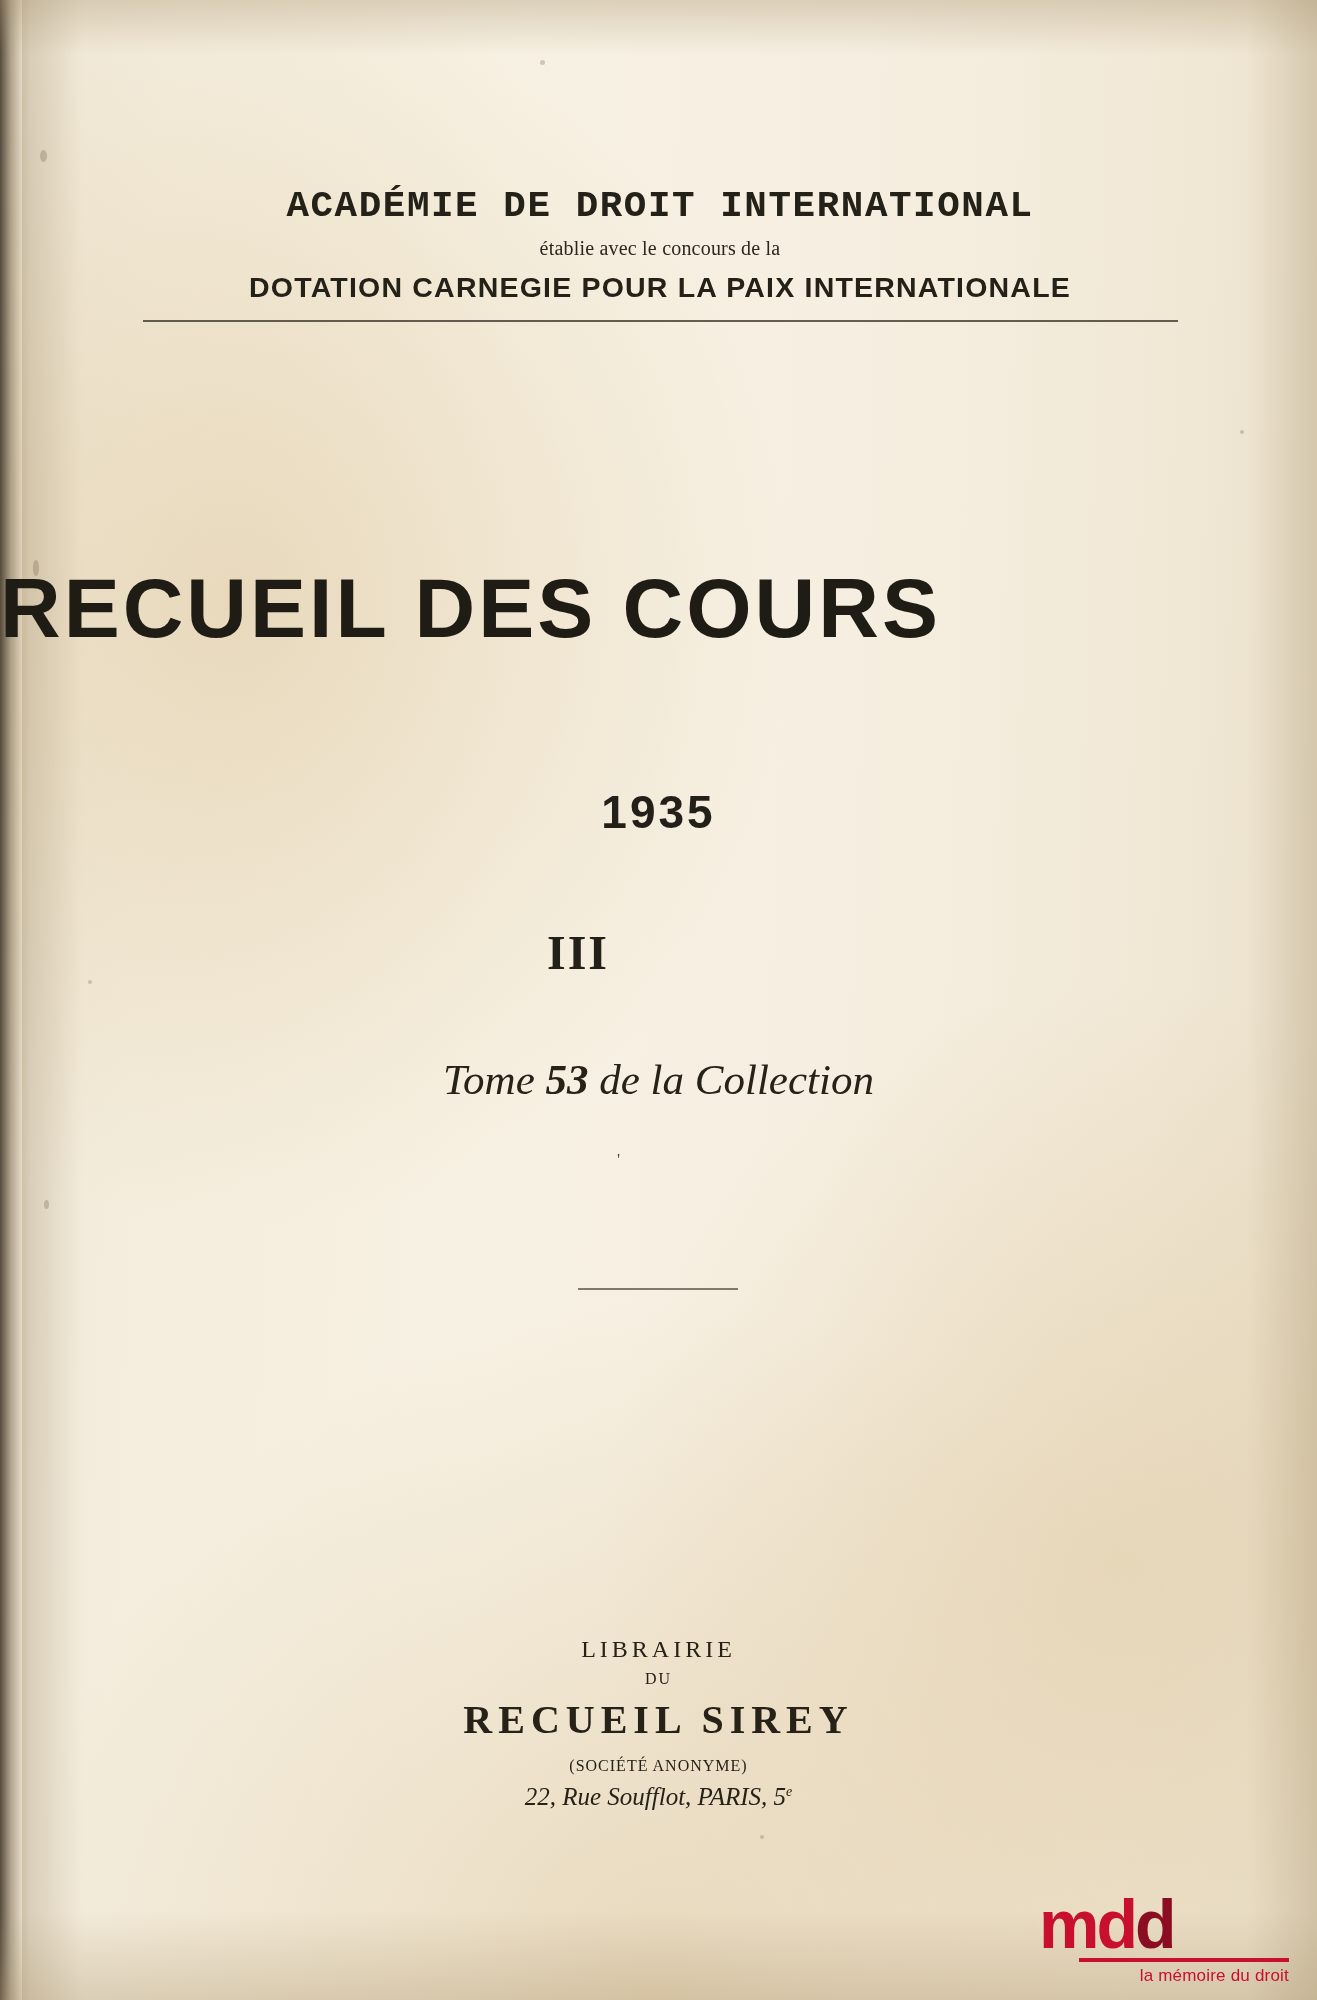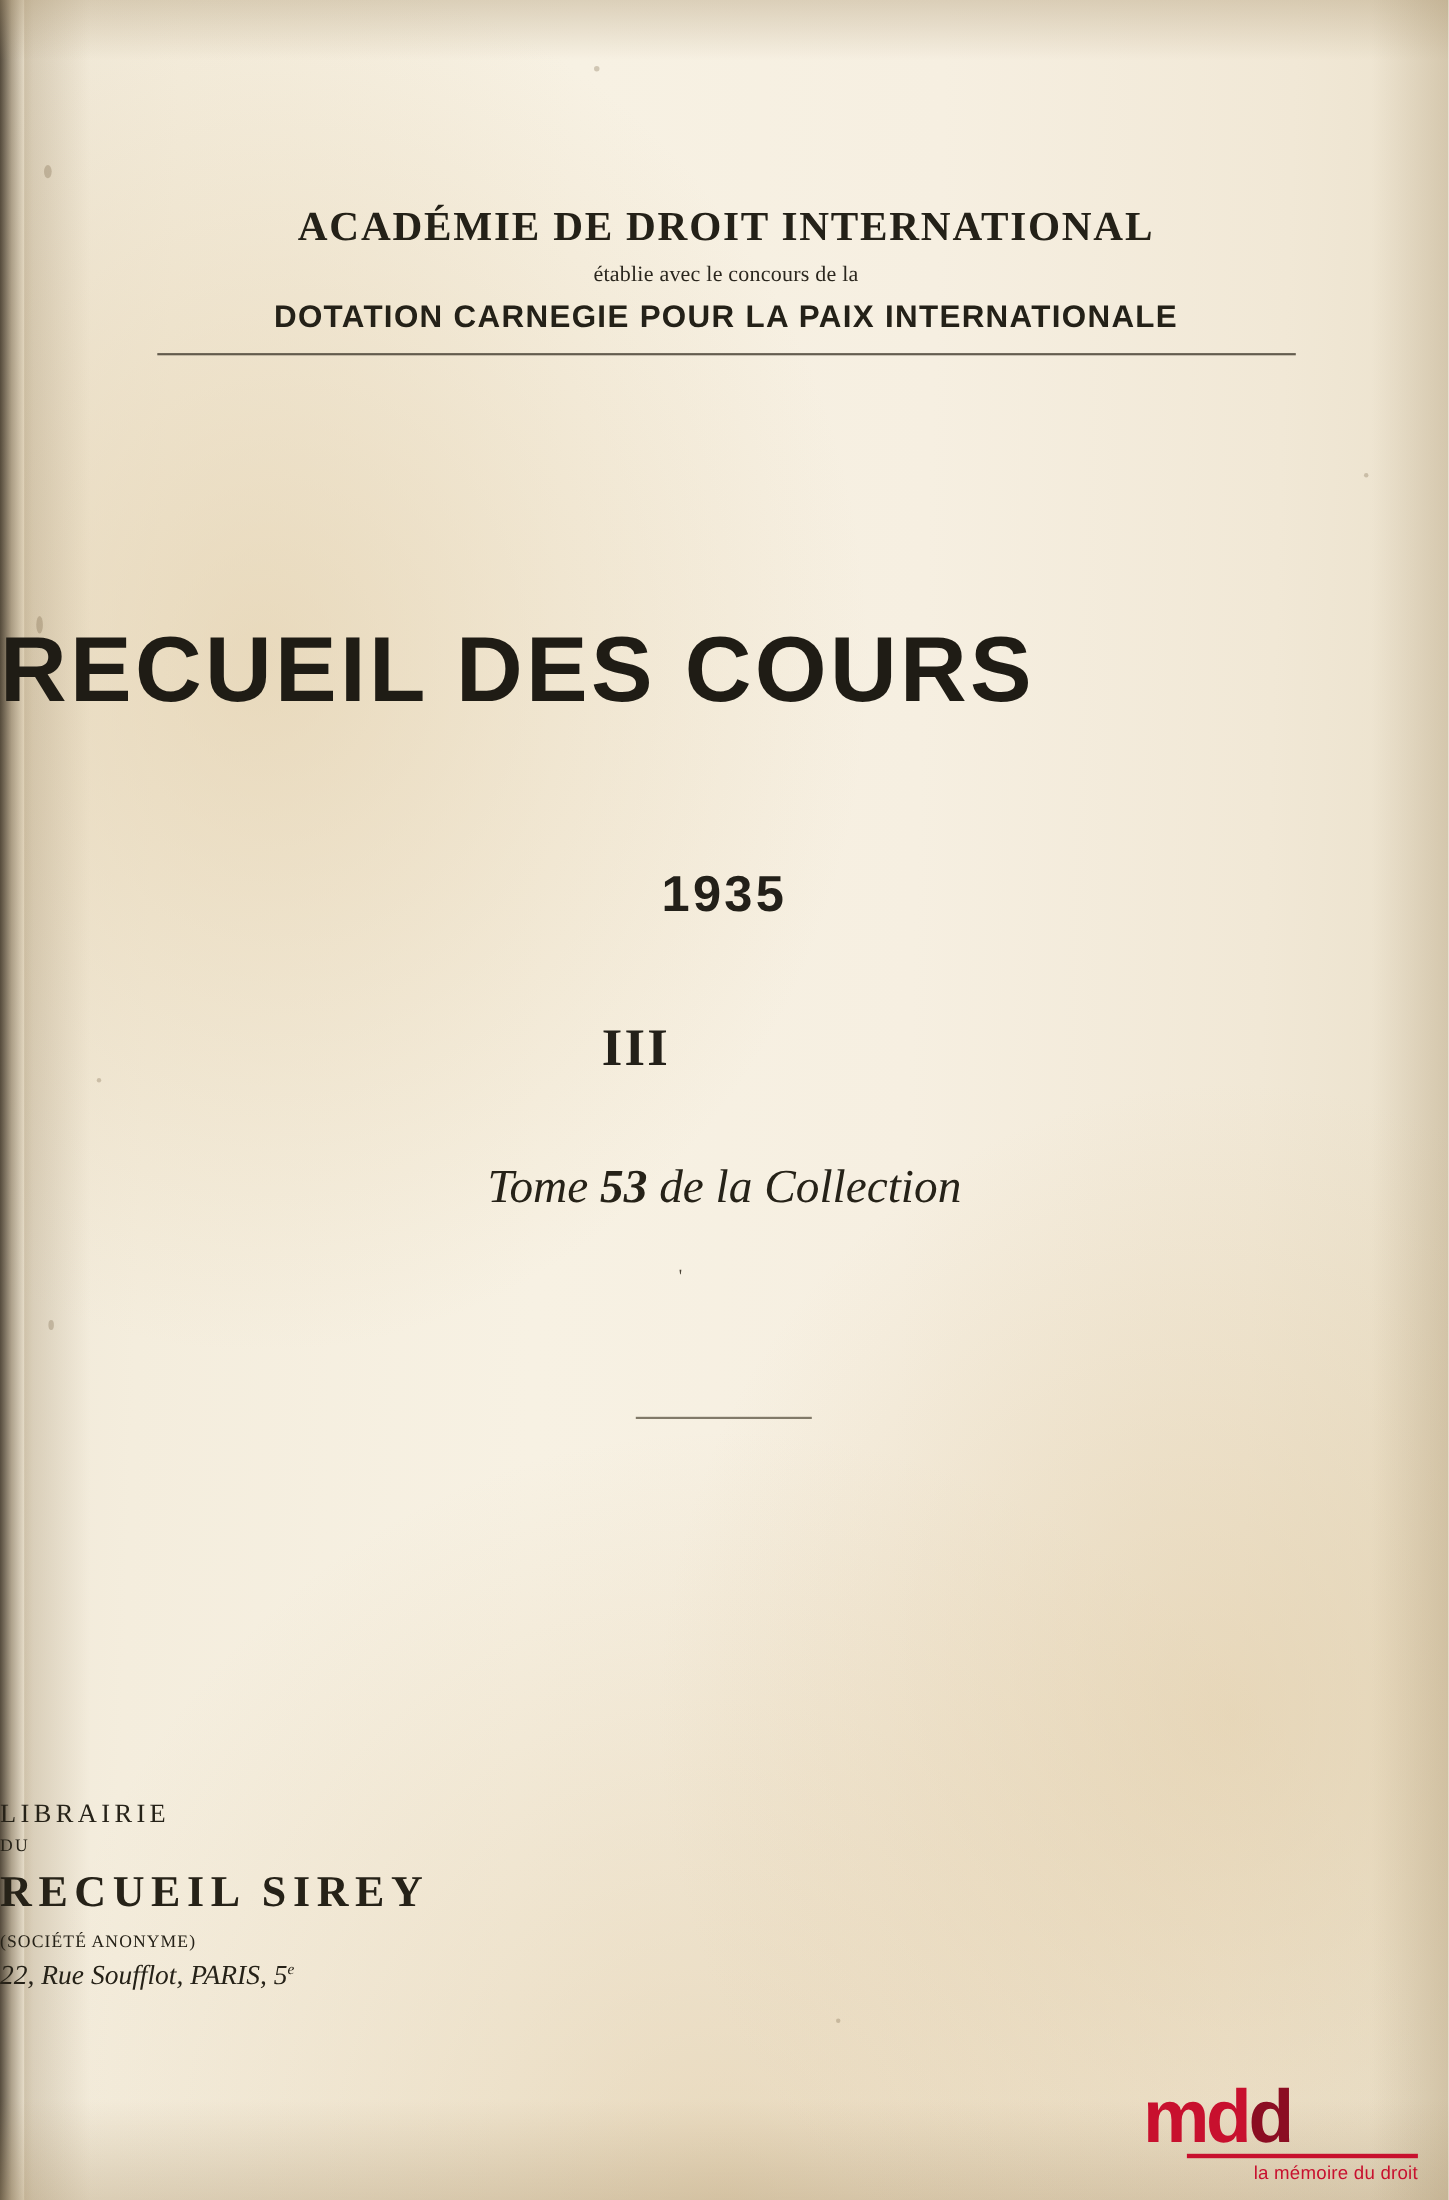--- a/index.html
+++ b/index.html
@@ -72,21 +72,21 @@
   }
 
   .masthead {
     position: absolute;
     left: 140px;
     top: 185px;
     width: 1040px;
     text-align: center;
   }
   .line-academy {
-    font-family: Liberation Serif, serif;
+    font-family: Liberation Mono, monospace;
     font-weight: bold;
     font-size: 37.5px;
     letter-spacing: 1.6px;
     color: #242118;
     white-space: nowrap;
   }
   .line-etablie {
     font-family: "Liberation Serif", serif;
     font-size: 20px;
     letter-spacing: 0.2px;
@@ -181,21 +181,21 @@
     height: 2px;
     background: #5a5140;
     opacity: 0.75;
   }
 
   .imprint {
     position: absolute;
     left: 0;
     top: 1636px;
     width: 1317px;
-    text-align: left;
+    text-align: center;
     color: #262218;
   }
   .imp-librairie {
     font-family: "Liberation Serif", serif;
     font-size: 24px;
     letter-spacing: 4px;
   }
   .imp-du {
     font-family: "Liberation Serif", serif;
     font-size: 16px;

